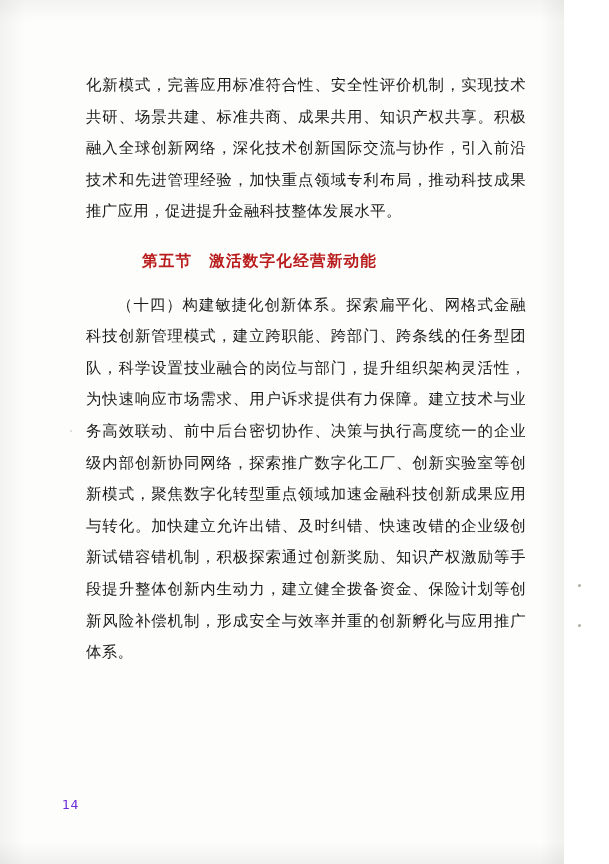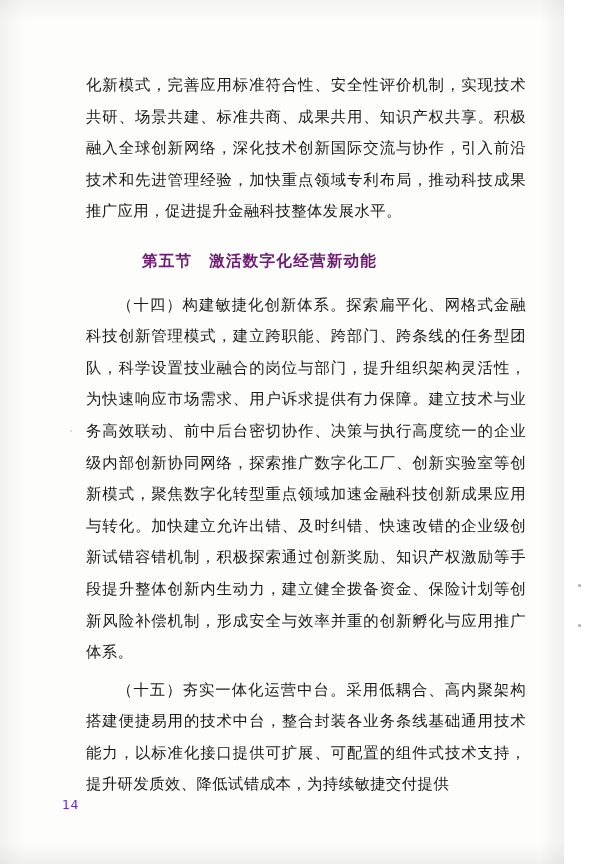--- a/index.html
+++ b/index.html
@@ -49,21 +49,21 @@
     margin: 0;
     word-break: break-all;
   }
   .para.indent {
     text-indent: 31px;
   }
   .section-head {
     font-family: Liberation Serif, serif;
     font-size: 15.6px;
     line-height: 31.6px;
-    color: #701a75;
+    color: #b91c1c;
     letter-spacing: 1.2px;
     margin: 17px 0 13px 0;
     padding-left: 56px;
     font-weight: 600;
   }
   .gap-small { height: 6px; }
   .page-number {
     position: absolute;
     left: 62px;
     top: 797px;
@@ -90,21 +90,20 @@
   <div class="content">
 
     <p class="para">化新模式，完善应用标准符合性、安全性评价机制，实现技术共研、场景共建、标准共商、成果共用、知识产权共享。积极融入全球创新网络，深化技术创新国际交流与协作，引入前沿技术和先进管理经验，加快重点领域专利布局，推动科技成果推广应用，促进提升金融科技整体发展水平。</p>
 
     <div class="section-head">第五节　激活数字化经营新动能</div>
 
     <p class="para indent">（十四）构建敏捷化创新体系。探索扁平化、网格式金融科技创新管理模式，建立跨职能、跨部门、跨条线的任务型团队，科学设置技业融合的岗位与部门，提升组织架构灵活性，为快速响应市场需求、用户诉求提供有力保障。建立技术与业务高效联动、前中后台密切协作、决策与执行高度统一的企业级内部创新协同网络，探索推广数字化工厂、创新实验室等创新模式，聚焦数字化转型重点领域加速金融科技创新成果应用与转化。加快建立允许出错、及时纠错、快速改错的企业级创新试错容错机制，积极探索通过创新奖励、知识产权激励等手段提升整体创新内生动力，建立健全拨备资金、保险计划等创新风险补偿机制，形成安全与效率并重的创新孵化与应用推广体系。</p>
 
     <div class="gap-small"></div>
 
-    <p class="para indent">（十五）夯实一体化运营中台。采用低耦合、高内聚架构搭建便捷易用的技术中台，整合封装各业务条线基础通用技术能力，以标准化接口提供可扩展、可配置的组件式技术支持，提升研发质效、降低试错成本，为持续敏捷交付提供</p>
 
   </div>
 
   <div class="page-number">14</div>
 
   <div class="speck s1"></div>
   <div class="speck s2"></div>
   <div class="speck s3"></div>
 
 </div>

